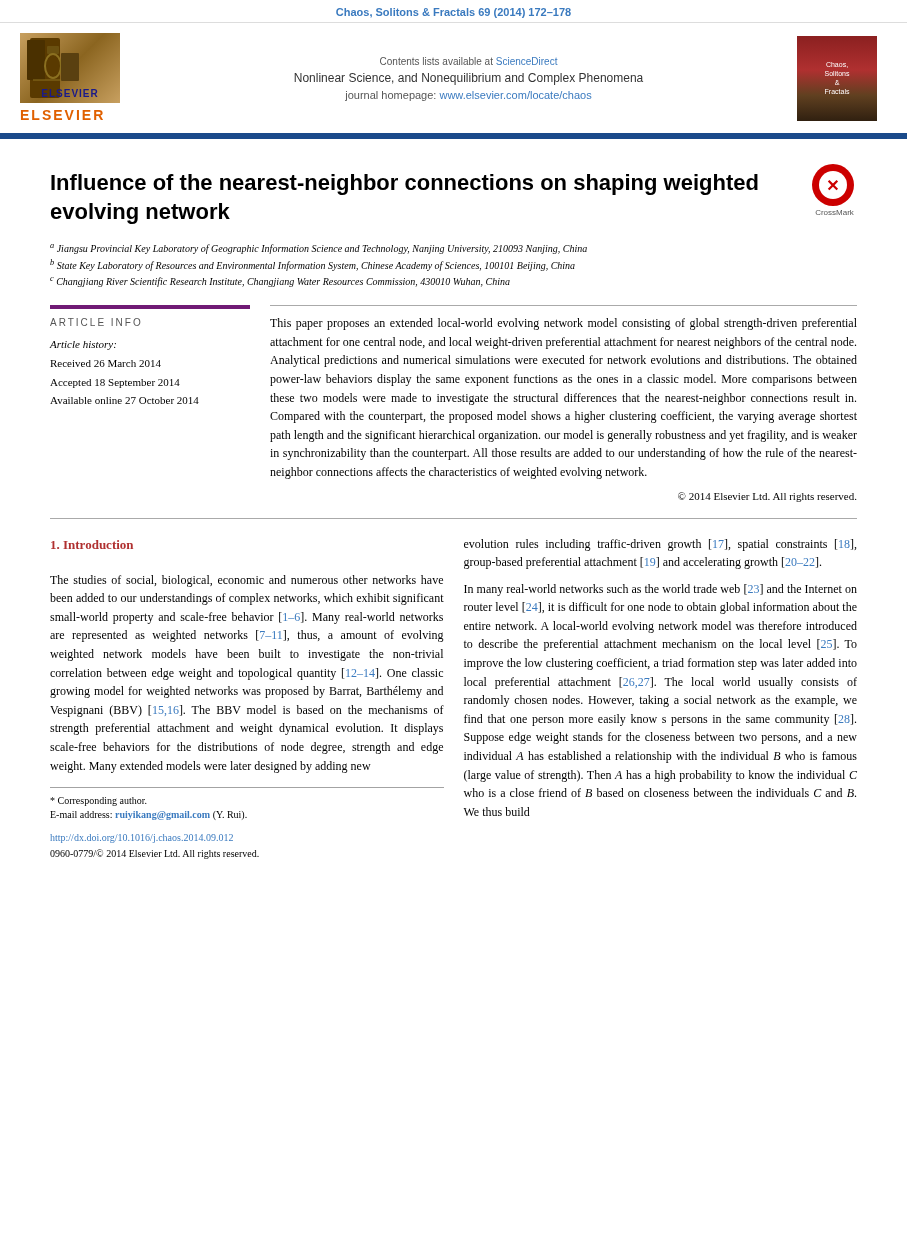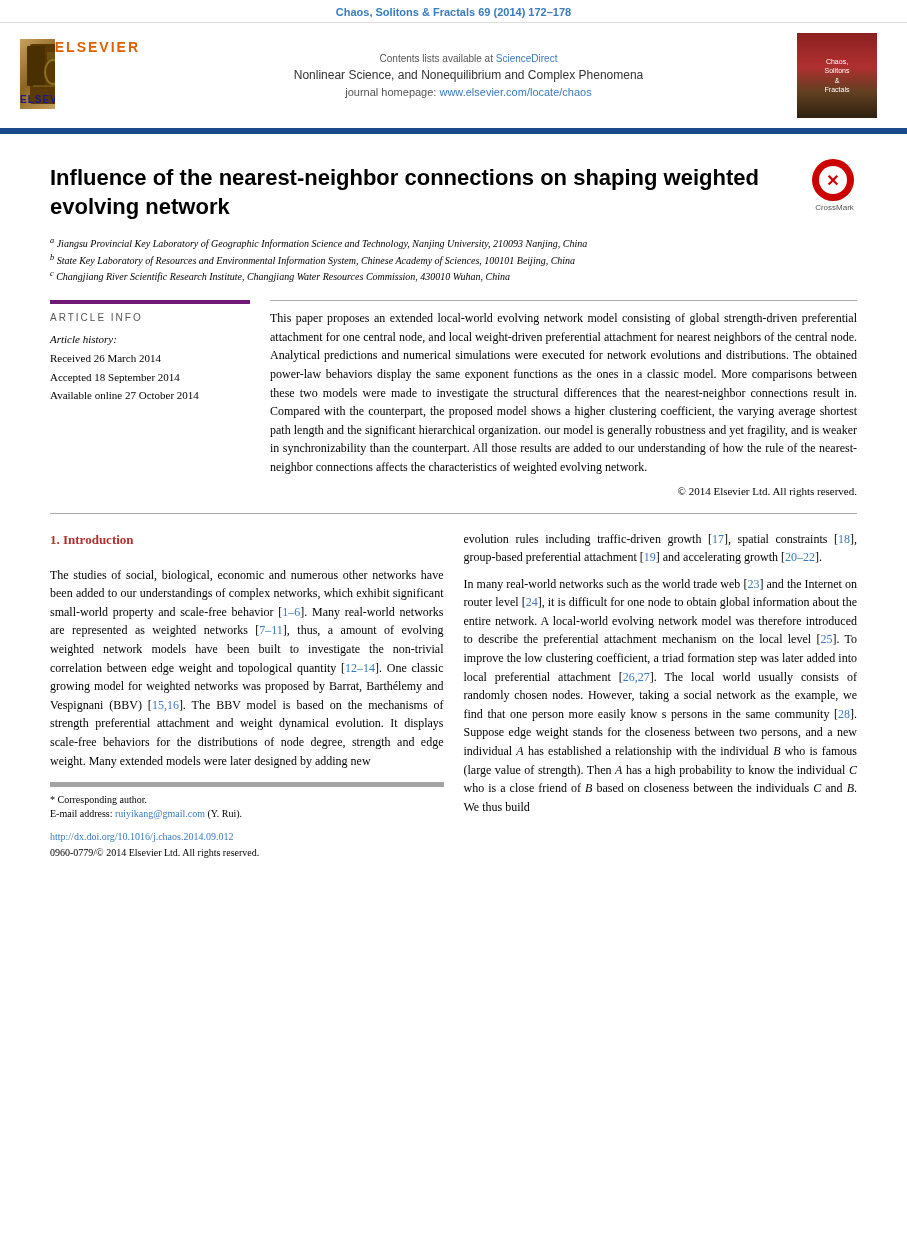--- a/index.html
+++ b/index.html
@@ -28,21 +28,21 @@
       padding: 10px 20px;
       border-bottom: 3px solid #1a4a8a;
       background: #fff;
     }
     .journal-header-left {
       width: 120px;
       flex-shrink: 0;
     }
     .elsevier-logo {
       display: flex;
-      flex-direction: row;
+      flex-direction: column;
       align-items: flex-start;
     }
     .elsevier-logo-img {
       width: 100px;
       height: 70px;
       background: linear-gradient(135deg, #c8a060 0%, #8b6520 50%, #c8a060 100%);
       display: flex;
       align-items: center;
       justify-content: center;
       margin-bottom: 4px;
@@ -293,21 +293,21 @@
       line-height: 1.55;
       text-align: justify;
       margin-bottom: 8px;
     }
 
     .ref-link {
       color: #3a7abf;
     }
 
     .footnote-line {
-      border-top: 5px solid #a3a3a3;
+      border-top: 1px solid #a3a3a3;
       margin-top: 12px;
       padding-top: 6px;
     }
     .footnote-text {
       font-size: 10px;
       color: #000;
       line-height: 1.4;
     }
 
     .doi-line {
@@ -411,21 +411,21 @@
       <div class="body-text">
         The studies of social, biological, economic and numerous other networks have been added to our understandings of complex networks, which exhibit significant small-world property and scale-free behavior [<span class="ref-link">1–6</span>]. Many real-world networks are represented as weighted networks [<span class="ref-link">7–11</span>], thus, a <span>amount</span> of evolving weighted network models have been built to investigate the non-trivial correlation between edge weight and topological quantity [<span class="ref-link">12–14</span>]. One classic growing model for weighted networks was proposed by Barrat, Barthélemy and Vespignani (BBV) [<span class="ref-link">15,16</span>]. The BBV model is based on the mechanisms of strength preferential attachment and weight dynamical evolution. It displays scale-free behaviors for the distributions of node degree, strength and edge weight. Many extended models were later designed by adding new
       </div>
 
       <div class="footnote-line">
         <div class="footnote-text">
           <span>* Corresponding author.</span>
         </div>
         <div class="footnote-text">
           <span>E-mail address: </span>
-          <span style="color:#3a7abf;">ruiyikang@gmail.com</span>
+          <span style="color:#3a7abf;font-weight:bold;">ruiyikang@gmail.com</span>
           <span> (Y. Rui).</span>
         </div>
         <div class="doi-line">
           <span style="cursor:pointer;color:#3a7abf;">http://dx.doi.org/10.1016/j.chaos.2014.09.012</span>
         </div>
         <div class="issn-line">0960-0779/© 2014 Elsevier Ltd. All rights reserved.</div>
       </div>
     </div>
 
     <div class="body-col">

